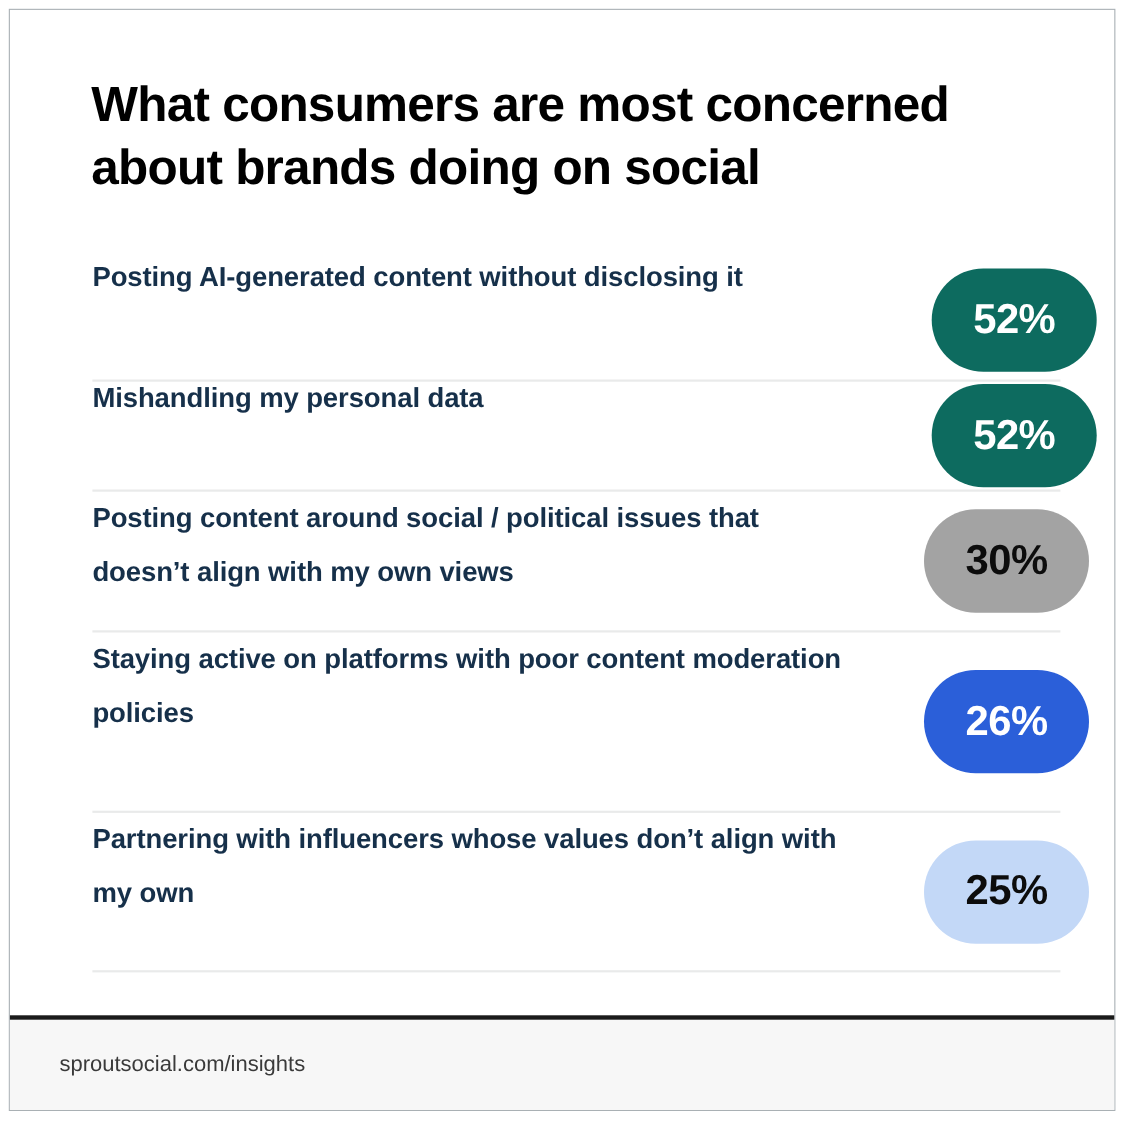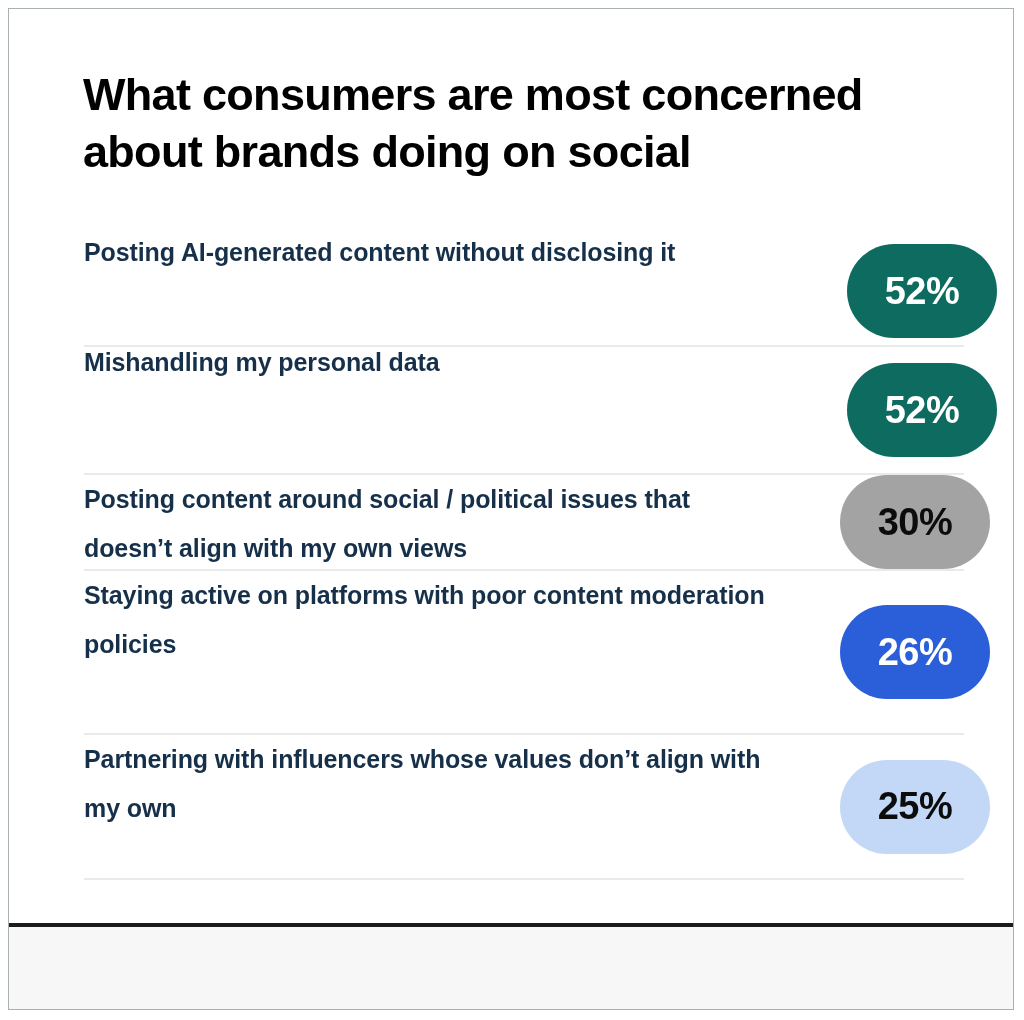--- a/index.html
+++ b/index.html
@@ -57,22 +57,22 @@
   }
 
   .row {
     position: relative;
     display: flex;
     justify-content: space-between;
     border-bottom: 2px solid #e9eaea;
     box-sizing: border-box;
   }
   .row.r1 { height: 110px; }
-  .row.r2 { height: 128px; }
-  .row.r3 { height: 96px; }
+  .row.r2 { height: 100px; }
+  .row.r3 { height: 128px; }
   .row.r4 { height: 164px; }
   .row.r5 { height: 145px; }
 
   .row-label {
     font-size: 25px;
     font-weight: 700;
     color: #16304a;
     letter-spacing: -0.1px;
     line-height: 1.95;
     max-width: 690px;
@@ -163,15 +163,16 @@
 
       <div class="row r5">
         <div class="row-label">Partnering with influencers whose values don’t align with my own</div>
         <div class="pill" style="background: rgb(195, 216, 247); color: rgb(12, 12, 12);">25%</div>
       </div>
 
     </div>
   </div>
 
   <div class="footer">
+    <div class="footer-url">sproutsocial.com/insights</div>
   </div>
 
 </div>
 
 </body></html>

